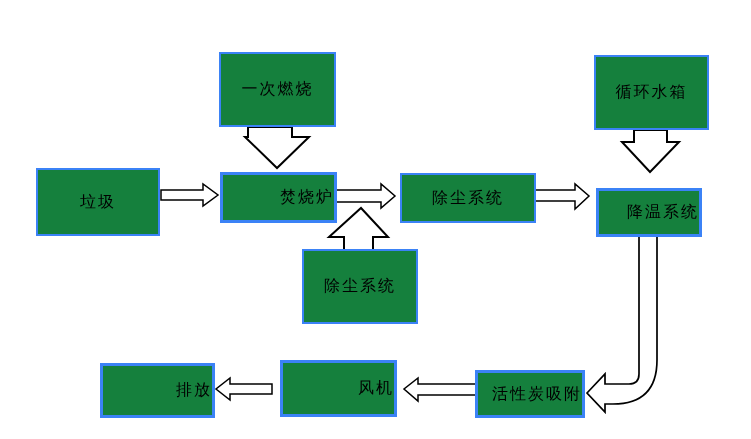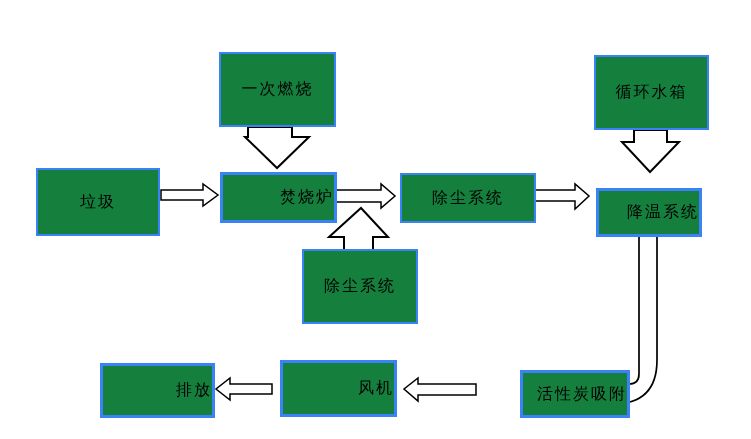--- a/index.html
+++ b/index.html
@@ -38,21 +38,21 @@
   .node.thick { border-width: 3px; justify-content: flex-end; }
 
   
   .n-waste       { left: 36px;  top: 168px; width: 124px; height: 68px; }
   .n-primary     { left: 219px; top: 52px;  width: 117px; height: 75px; }
   .n-incinerator { left: 220px; top: 172px; width: 117px; height: 51px; }
   .n-secondary   { left: 302px; top: 249px; width: 116px; height: 75px; }
   .n-dust        { left: 400px; top: 173px; width: 136px; height: 50px; }
   .n-watertank   { left: 594px; top: 55px;  width: 115px; height: 75px; }
   .n-cooling     { left: 596px; top: 172px; width: 106px; height: 49px; margin-top: 16px; }
-  .n-carbon      { left: 475px; top: 370px; width: 110px; height: 48px; margin-left: 45px; }
+  .n-carbon      { left: 475px; top: 370px; width: 110px; height: 48px; }
   .n-fan         { left: 280px; top: 360px; width: 117px; height: 57px; }
   .n-discharge   { left: 100px; top: 363px; width: 115px; height: 55px; padding-left: 36px; }
 
   .hollow { fill: #ffffff; stroke: #000000; stroke-width: 1.5px; }
   .blocky { fill: #ffffff; stroke: #000000; stroke-width: 2px;   }
   .pipe   { fill: #ffffff; stroke: #000000; stroke-width: 1.7px; }
 </style>
 </head>
 <body>
 

